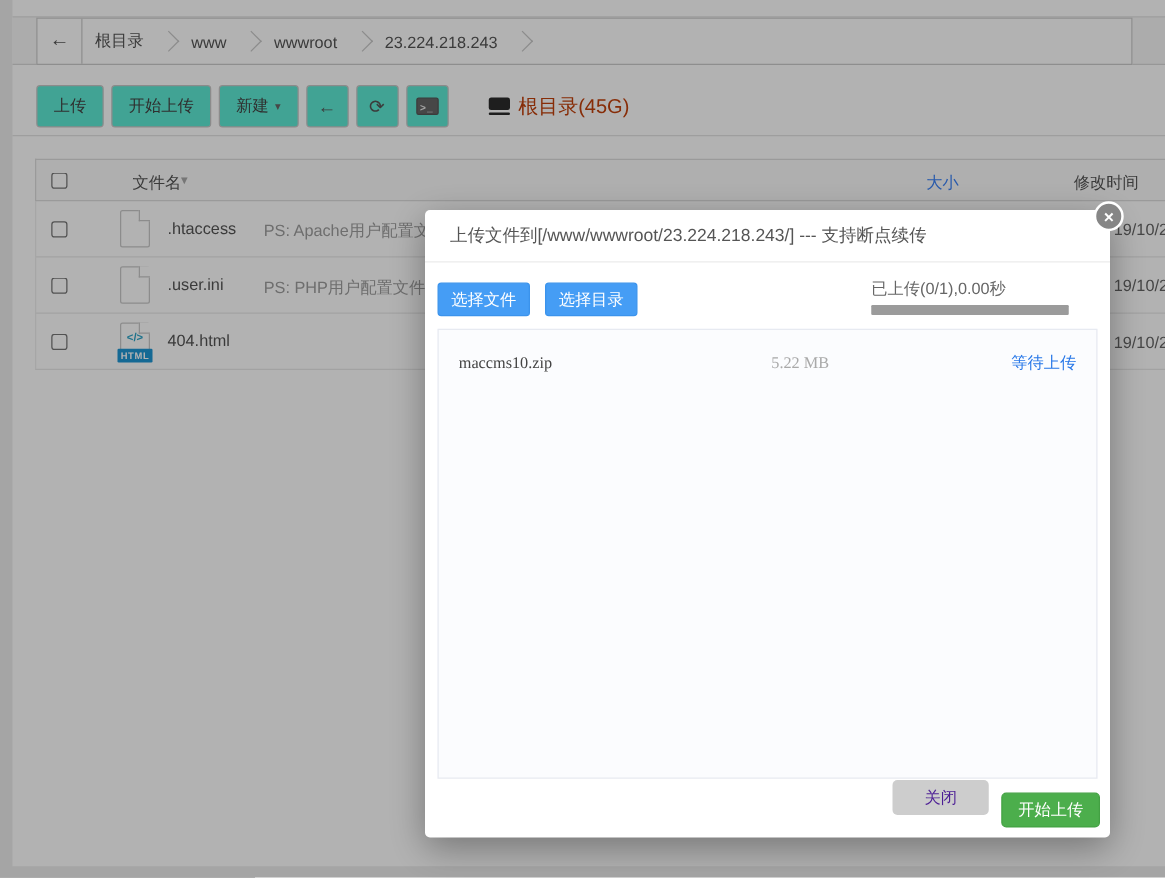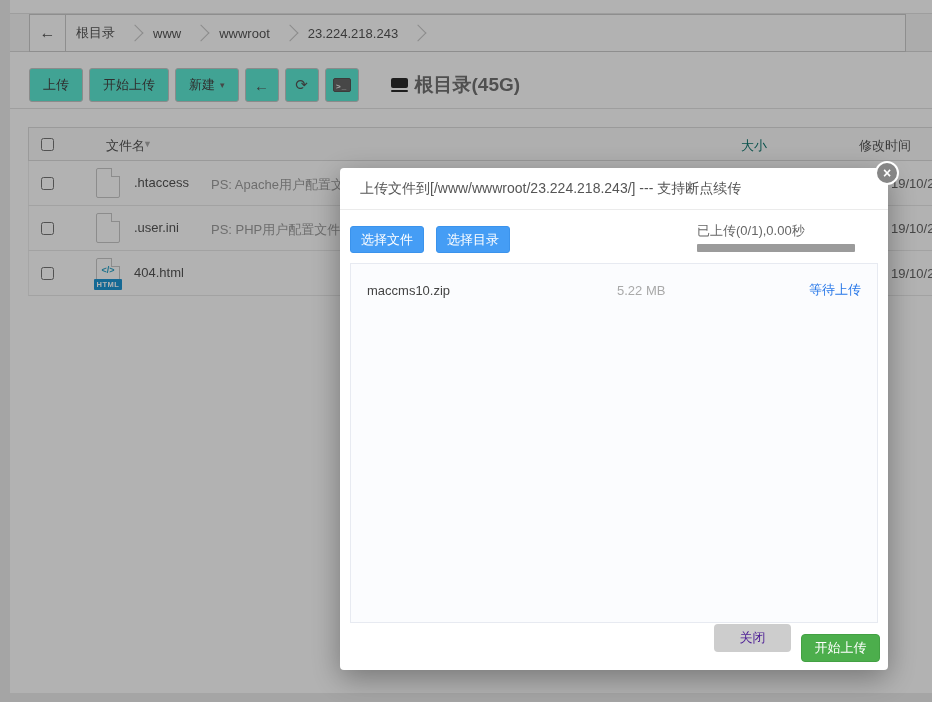--- a/index.html
+++ b/index.html
@@ -36,31 +36,31 @@
   .caret { font-size:9px; margin-left:5px; color:#666; }
   .term-icon { width:18px; height:14px; border:1px solid #555; border-radius:2px; background:#666;
     color:#eee; font-size:8px; font-weight:bold; display:flex; align-items:center;
     justify-content:center; letter-spacing:1px; line-height:1; padding-top:3px; }
   .diskgroup { display:flex; align-items:center; margin-left:26px; cursor:pointer; }
   .disk-icon { position:relative; width:17px; height:14px; margin-right:7px; }
   .disk-icon::before { content:''; position:absolute; left:0; right:0; top:0; bottom:4px;
     background:#2b2b2b; border-radius:2px; }
   .disk-icon::after { content:''; position:absolute; left:0; right:0; bottom:0; height:2px;
     background:#2b2b2b; border-radius:1px; }
-  .disk-label { font-size:19px; color:#737373;font-weight:bold; }
+  .disk-label { font-size:16px; color:#c2410c; }
   .toolbar-sep { position:absolute; left:0; right:0; top:108px; border-top:1px solid #e3e3e3; }
 
   
   .filetable { position:absolute; left:18px; right:-20px; top:127px; }
   .thead { position:relative; height:34px; background:#fbfbfb;
     border:1px solid #ddd; border-right:none; }
   .thead .cb { position:absolute; left:12px; top:10px; }
   .th-name { position:absolute; left:77px; top:9px; font-size:13px; color:#555; cursor:pointer; }
   .sorticon { position:absolute; left:114px; top:11px; font-size:9px; color:#aaa; }
-  .th-size { position:absolute; left:712px; top:9px; font-size:13px; color:#0f766e; }
+  .th-size { position:absolute; left:712px; top:9px; font-size:13px; color:#3b82f6; }
   .th-mtime { position:absolute; left:830px; top:9px; font-size:13px; color:#555; }
   .trow { position:relative; height:45px; border-bottom:1px solid #e9e9e9;
     border-left:1px solid #eee; }
   .trow .cb { position:absolute; left:12px; top:16px; }
   input[type=checkbox]{ width:13px; height:13px; accent-color:#fff; cursor:pointer; }
   .fname { position:absolute; left:105px; top:14px; font-size:13px; color:#555; cursor:pointer; }
   .fnote { position:absolute; left:182px; top:15px; font-size:13px; color:#9e9e9e; }
   .fdate { position:absolute; left:862px; top:15px; font-size:13px; color:#666; white-space:nowrap; }
 
   .fileicon { position:absolute; left:67px; top:7px; width:24px; height:30px;
@@ -86,21 +86,21 @@
   .m-toolbar { position:relative; height:53px; }
   .bluebtn { position:absolute; top:16px; width:74px; height:27px; background:#459df5;
     border:1px solid #3b93ec; border-radius:3px; color:#fff; font-size:13px; cursor:pointer;
     font-family:"Liberation Sans","DejaVu Sans",sans-serif; }
   .bluebtn.file { left:10px;font-family:Liberation Serif, serif; }
   .bluebtn.dir  { left:96px; }
   .m-progress { position:absolute; top:12px; right:33px; width:158px; }
   .m-progress-text { font-size:13px; color:#666; }
   .m-progress-bar { margin-top:4px; height:8px; background:#9b9b9b; border-radius:1px; }
   .m-list { position:absolute; left:10px; right:10px; top:95px; height:360px;
-    background:#fbfcfe; border:1px solid #e7eaf1; overflow:auto; }
+    background:#fbfcfe; border:1px solid #e7eaf1; overflow:auto;font-family:Liberation Serif, serif; }
   .m-file-row { display:flex; align-items:center; height:52px; padding:0 16px; }
   .m-file-name { width:250px; font-size:13px; color:#444; }
   .m-file-size { font-size:13px; color:#a9a9a9; }
   .m-file-status { margin-left:auto; font-size:13px; color:#2777e8; }
   .m-footer { position:absolute; right:8px; bottom:8px; display:flex; }
   .graybtn { width:77px; height:28px; background:#cdcdcd; border:none; border-radius:4px;
     color:#4c1d95; font-size:13px; cursor:pointer; margin-right:10px;
     font-family:"Liberation Sans","DejaVu Sans",sans-serif; }
   .greenbtn { width:79px; height:28px; background:#4cae4c; border:1px solid #43a143;
     border-radius:4px; color:#fff; font-size:13px; cursor:pointer;

